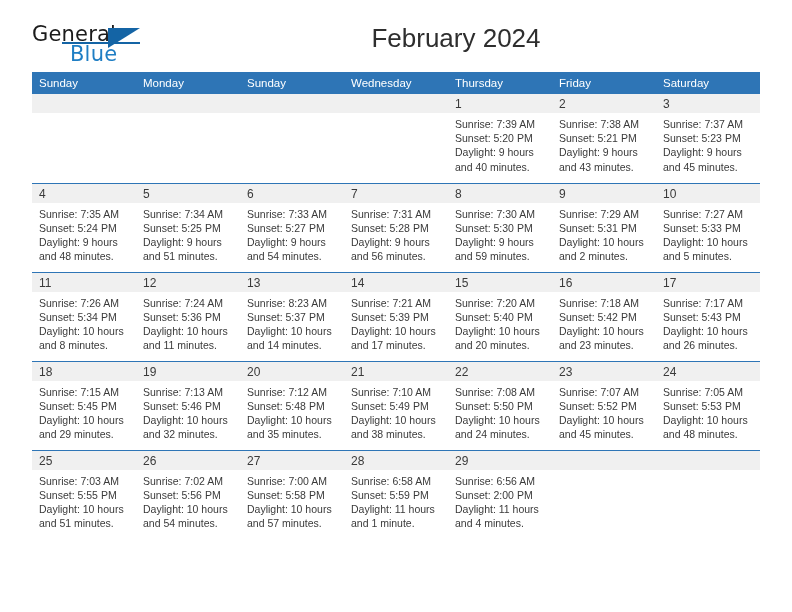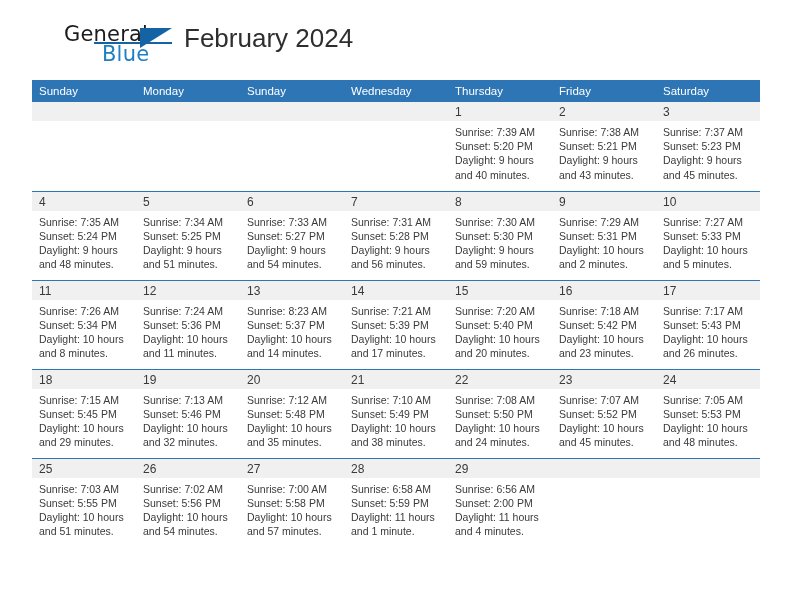--- a/index.html
+++ b/index.html
@@ -23,21 +23,20 @@
   }
 
   
   .header {
     display: flex;
     align-items: flex-start;
     justify-content: space-between;
     height: 72px;
     padding-top: 22px;
     box-sizing: border-box;
-    margin-left: 32px;
   }
   .brand {
     position: relative;
     width: 120px;
     height: 52px;
     flex: 0 0 auto;
   }
   .brand-general {
     position: absolute;
     left: 0;
@@ -67,21 +66,21 @@
   }
   .brand-underline {
     position: absolute;
     left: 30px;
     top: 20px;
     width: 78px;
     height: 2px;
     background: #1464a5;
   }
   .titles {
-    text-align: left;
+    text-align: center;
     flex: 1 1 auto;
     padding-top: 0;
   }
   .month-title {
     font-size: 26px;
     color: #2e2e2e;
     line-height: 32px;
     font-weight: normal;
     margin: 0;
   }
@@ -90,21 +89,20 @@
     color: #2e2e2e;
     line-height: 20px;
     margin-top: 6px;
   }
 
   
   .calendar {
     width: 728px;
     border-collapse: collapse;
     table-layout: fixed;
-    margin-top: 8px;
   }
   .calendar th {
     background: #2e75b6;
     color: #ffffff;
     font-size: 11.5px;
     font-weight: normal;
     text-align: left;
     padding: 5px 0 5px 7px;
     height: 20px;
     box-sizing: border-box;

